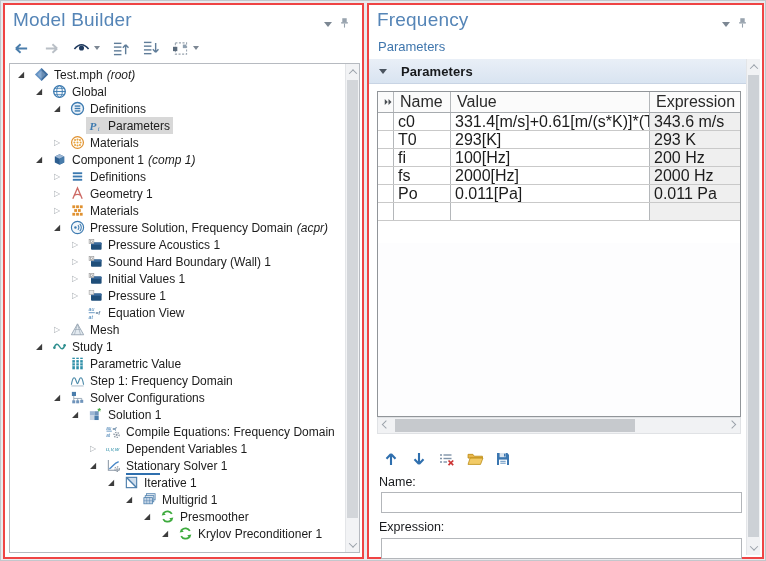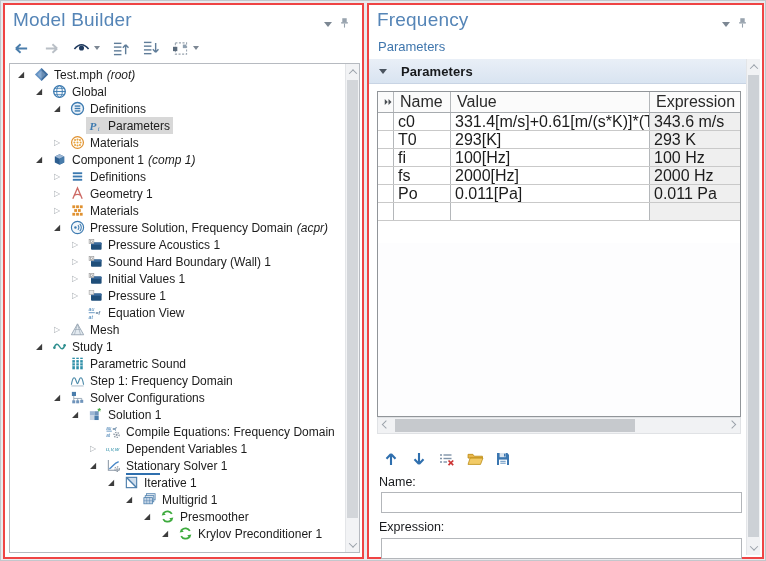--- a/index.html
+++ b/index.html
@@ -430,21 +430,21 @@
                     <rect x="2.5" y="4.4" width="2.7" height="9.8"></rect>
                     <rect x="6.7" y="4.4" width="2.7" height="9.8"></rect>
                     <rect x="10.9" y="4.4" width="2.7" height="9.8"></rect>
                   </g>
                   <g stroke="#fff" stroke-width="0.7">
                     <line x1="2.5" y1="7.4" x2="13.6" y2="7.4"></line>
                     <line x1="2.5" y1="10.4" x2="13.6" y2="10.4"></line>
                   </g>
                 </svg>
               </span>
-              <span class="tlabel">Parametric Sound</span>
+              <span class="tlabel">Parametric Value</span>
             </span>
           </div>
           <div class="trow" style="padding-left: 44px;">
             <span class="arrow "></span>
             <span class="lwrap">
               <span class="nico">
                 <svg viewBox="0 0 16 16">
                   <path d="M1.5,12.5 C3,3.5 4.8,3.5 6.4,8 C8,12.5 8,12.5 9.6,8 C11.2,3.5 13,3.5 14.5,12.5" fill="none" stroke="#4a89a8" stroke-width="1.2"></path>
                   <line x1="1.5" y1="13.8" x2="14.5" y2="13.8" stroke="#9ab0c0" stroke-width="0.9"></line>
                 </svg>
@@ -654,21 +654,21 @@
           <div class="prow">
             <span class="pcell chandle"></span>
             <span class="pcell name">T0</span>
             <span class="pcell expression">293[K]</span>
             <span class="pcell value">293 K</span>
           </div>
           <div class="prow">
             <span class="pcell chandle"></span>
             <span class="pcell name">fi</span>
             <span class="pcell expression">100[Hz]</span>
-            <span class="pcell value">100 Hz</span>
+            <span class="pcell value">200 Hz</span>
           </div>
           <div class="prow">
             <span class="pcell chandle"></span>
             <span class="pcell name">fs</span>
             <span class="pcell expression">2000[Hz]</span>
             <span class="pcell value">2000 Hz</span>
           </div>
           <div class="prow">
             <span class="pcell chandle"></span>
             <span class="pcell name">Po</span>

